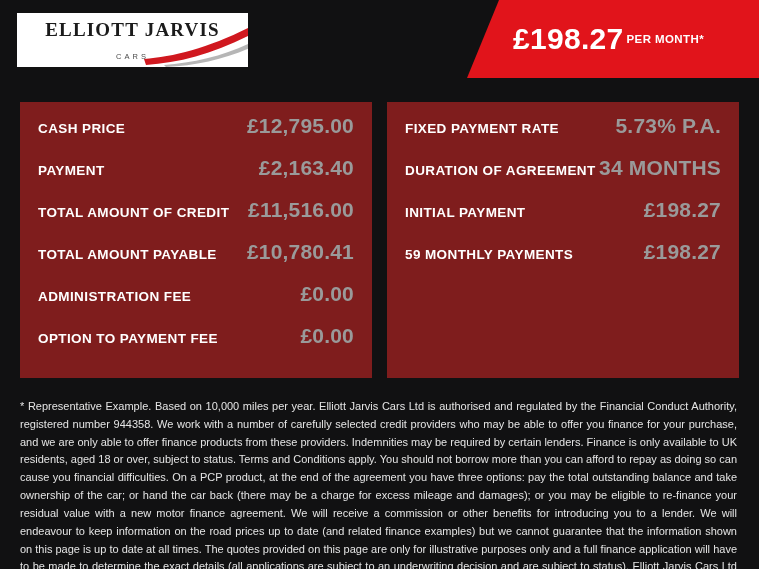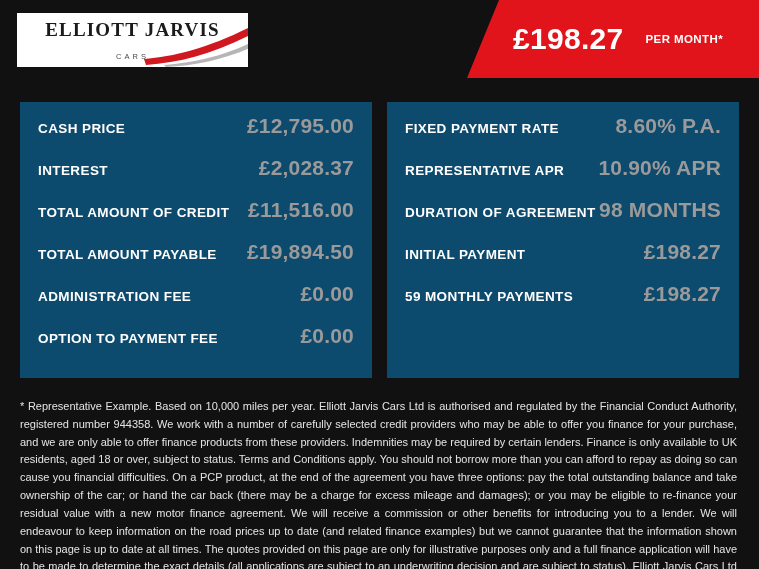--- a/index.html
+++ b/index.html
@@ -79,42 +79,42 @@
   .price-amount {
     font-size: 30px;
     font-weight: bold;
     color: #ffffff;
     letter-spacing: 0.3px;
   }
   .price-per {
     font-size: 11.5px;
     font-weight: bold;
     color: #ffffff;
-    margin-left: 22px;
+    margin-left: 3px;
     letter-spacing: 0.4px;
   }
 
   
   .section-title {
     color: #ffffff;
     font-size: 16.5px;
     font-weight: bold;
     letter-spacing: 0.4px;
     padding: 28px 0 0 20px;
   }
 
   
   .panels {
     display: flex;
     gap: 15px;
     padding: 24px 20px 0 20px;
   }
   .panel {
     flex: 1;
-    background: #0c4a6e;
+    background: #7f1d1d;
     padding: 12px 18px 12px 18px;
   }
   .row {
     display: flex;
     align-items: baseline;
     justify-content: space-between;
     height: 42px;
   }
   .row-label {
     color: #ffffff;
@@ -163,53 +163,49 @@
 
 
   <div class="panels">
 
     <div class="panel">
       <div class="row">
         <span class="row-label">CASH PRICE</span>
         <span class="row-value">£12,795.00</span>
       </div>
       <div class="row">
-        <span class="row-label">INTEREST</span>
-        <span class="row-value">£2,028.37</span>
+        <span class="row-label">PAYMENT</span>
+        <span class="row-value">£2,163.40</span>
       </div>
       <div class="row">
         <span class="row-label">TOTAL AMOUNT OF CREDIT</span>
         <span class="row-value">£11,516.00</span>
       </div>
       <div class="row">
         <span class="row-label">TOTAL AMOUNT PAYABLE</span>
-        <span class="row-value">£19,894.50</span>
+        <span class="row-value">£10,780.41</span>
       </div>
       <div class="row">
         <span class="row-label">ADMINISTRATION FEE</span>
         <span class="row-value">£0.00</span>
       </div>
       <div class="row">
         <span class="row-label">OPTION TO PAYMENT FEE</span>
         <span class="row-value">£0.00</span>
       </div>
     </div>
 
     <div class="panel">
       <div class="row">
         <span class="row-label">FIXED PAYMENT RATE</span>
-        <span class="row-value">8.60% P.A.</span>
-      </div>
-      <div class="row">
-        <span class="row-label">REPRESENTATIVE APR</span>
-        <span class="row-value">10.90% APR</span>
+        <span class="row-value">5.73% P.A.</span>
       </div>
       <div class="row">
         <span class="row-label">DURATION OF AGREEMENT</span>
-        <span class="row-value">98 MONTHS</span>
+        <span class="row-value">34 MONTHS</span>
       </div>
       <div class="row">
         <span class="row-label">INITIAL PAYMENT</span>
         <span class="row-value">£198.27</span>
       </div>
       <div class="row">
         <span class="row-label">59 MONTHLY PAYMENTS</span>
         <span class="row-value">£198.27</span>
       </div>
     </div>

